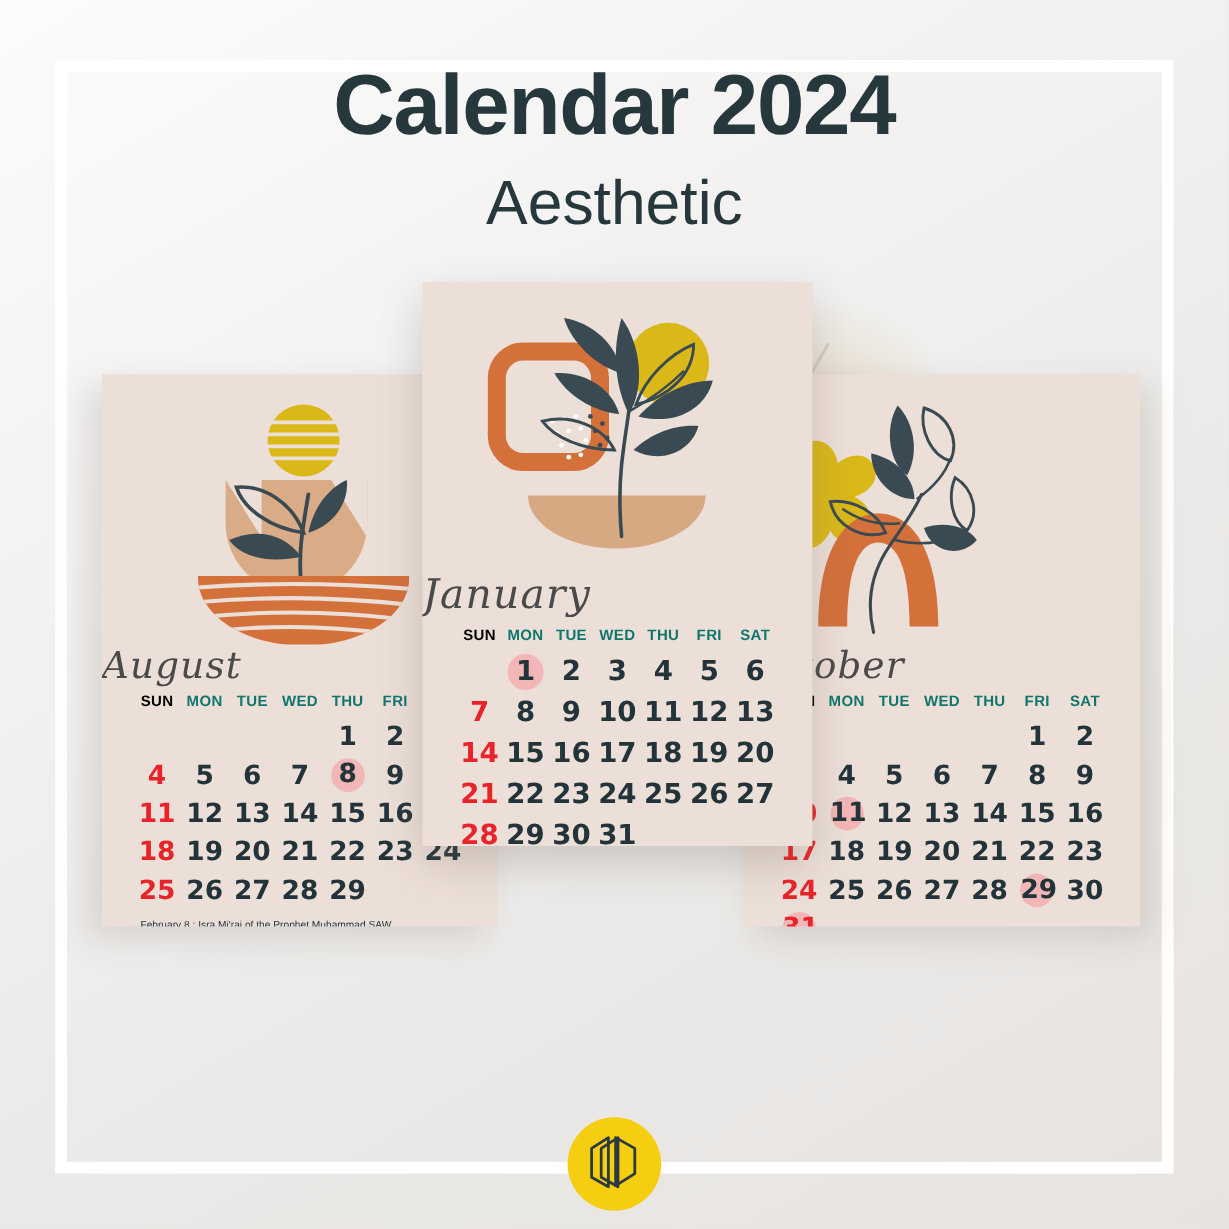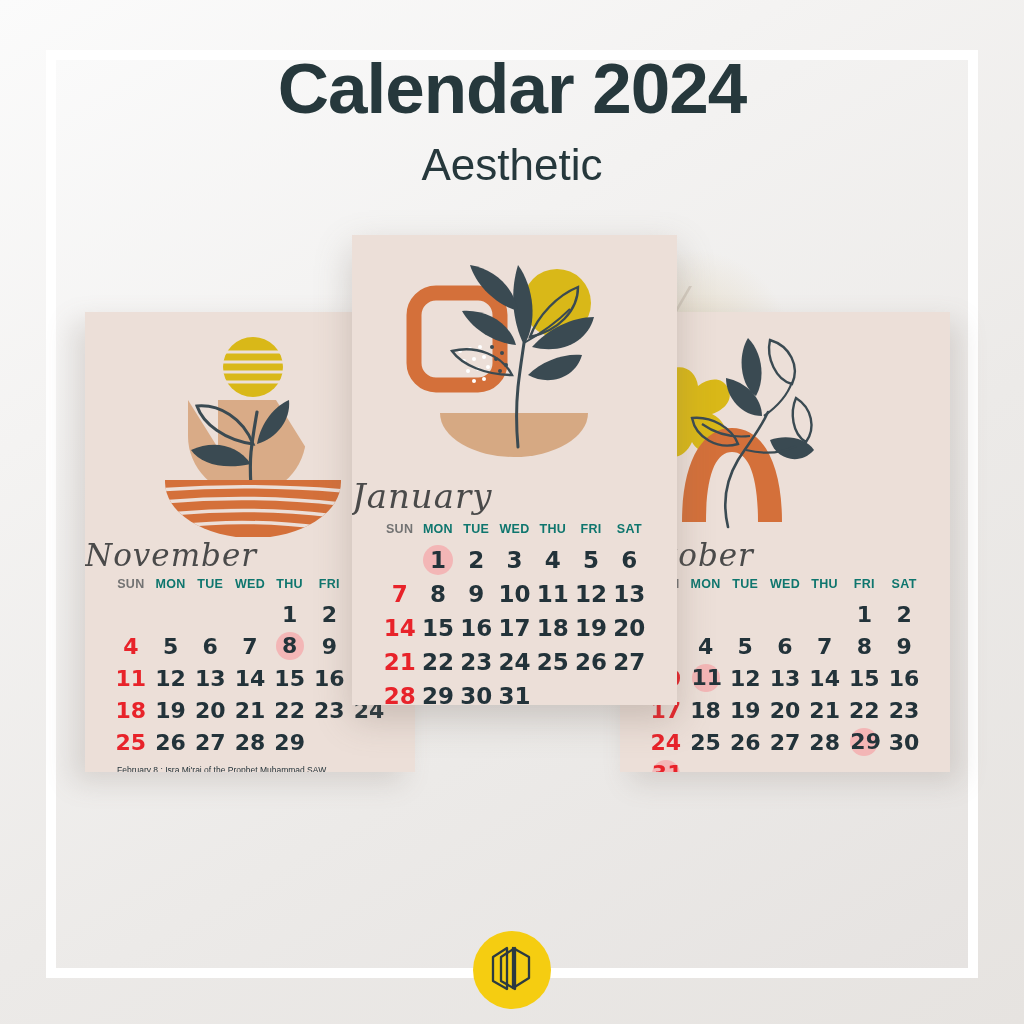--- a/index.html
+++ b/index.html
@@ -15,21 +15,21 @@
   .frame{position:absolute;left:46px;top:50px;width:932px;height:928px;
     border:10px solid #ffffff;box-sizing:border-box;}
   .frame-inner{position:absolute;left:56px;top:60px;width:912px;height:908px;
     background:linear-gradient(150deg,#fafafa 0%,#f3f2f1 30%,#eceae8 65%,#e6e3e1 100%);}
 
   
   .title{position:absolute;left:0;top:48px;width:1024px;text-align:center;
     font-size:71px;font-weight:700;letter-spacing:-1px;color:#26383c;
     font-family:Liberation Sans, sans-serif;}
   .subtitle{position:absolute;left:0;top:140px;width:1024px;text-align:center;
-    font-size:44px;font-weight:400;color:#26383c;letter-spacing:0px;}
+    font-size:52px;font-weight:400;color:#26383c;letter-spacing:0px;}
 
   
   .ghost{position:absolute;left:640px;top:250px;width:150px;height:120px;
     background:radial-gradient(ellipse at 30% 80%, rgba(226,214,190,.85), rgba(235,232,228,0) 72%);}
   .ghost-line{position:absolute;left:672px;top:286px;width:92px;height:56px;
     border-left:3px solid #cfc6ba;border-bottom:3px solid #cfc6ba;
     transform:skewX(-30deg);opacity:.75;}
 
   
   .card{position:absolute;background:#ecdfd8;overflow:hidden;}
@@ -46,21 +46,21 @@
   .month-name{text-align:left;color:#4a4a4a;
     font-family:"DejaVu Serif",serif;font-style:italic;font-weight:400;
     letter-spacing:1px;}
   .jan .month-name{font-size:34px;margin-top:-4px;}
   .feb .month-name{font-size:31px;}
   .mar .month-name{font-size:31px;}
 
   table.cal{border-collapse:collapse;table-layout:fixed;}
   table.cal th{font-size:12.5px;font-weight:700;color:#0f766e;
     padding:0 0 7px 0;text-align:center;letter-spacing:.3px;}
-  table.cal th.sun{color:#737373;}
+  table.cal th.sun{color:#000000;}
   table.cal td{text-align:center;font-weight:700;color:#23333a;
     font-family:"DejaVu Sans",sans-serif;}
   table.cal td.sun{color:#e8232a;}
   .dnum{display:inline-block;line-height:1;}
   .mark{border-radius:50%;background:#f3b6b6;}
 
   .jan table.cal{width:268px;margin:6px auto 0;}
   .jan table.cal td{font-size:23px;height:32px;}
   .jan .mark{width:30px;height:30px;line-height:30px;}
 
@@ -128,21 +128,21 @@
               <path d="M74 178 q90 -7 186 1"></path>
               <path d="M78 190 q88 -8 178 2"></path>
               <path d="M84 202 q84 -8 166 2"></path>
               <path d="M94 214 q70 -8 144 2"></path>
             </g>
           </g>
         </g>
       </svg>
     </div>
 
-    <div class="month-name">November</div>
+    <div class="month-name">August</div>
 
     <table class="cal">
       <thead>
         <tr>
           <th class="sun">SUN</th>
           <th>MON</th>
           <th>TUE</th>
           <th>WED</th>
           <th>THU</th>
           <th>FRI</th>

